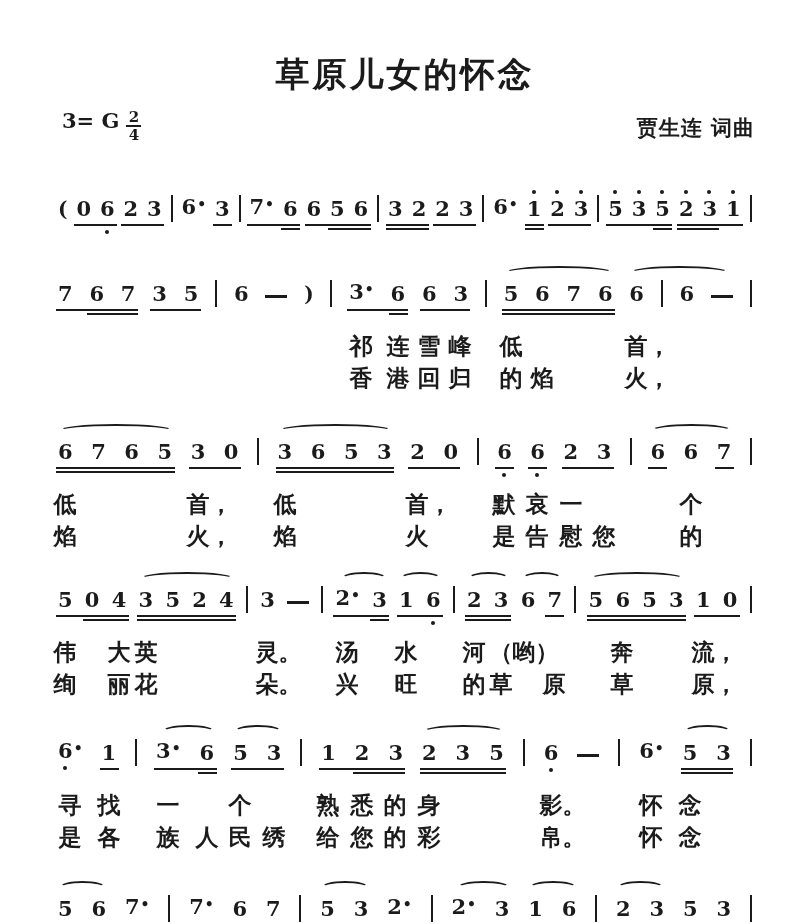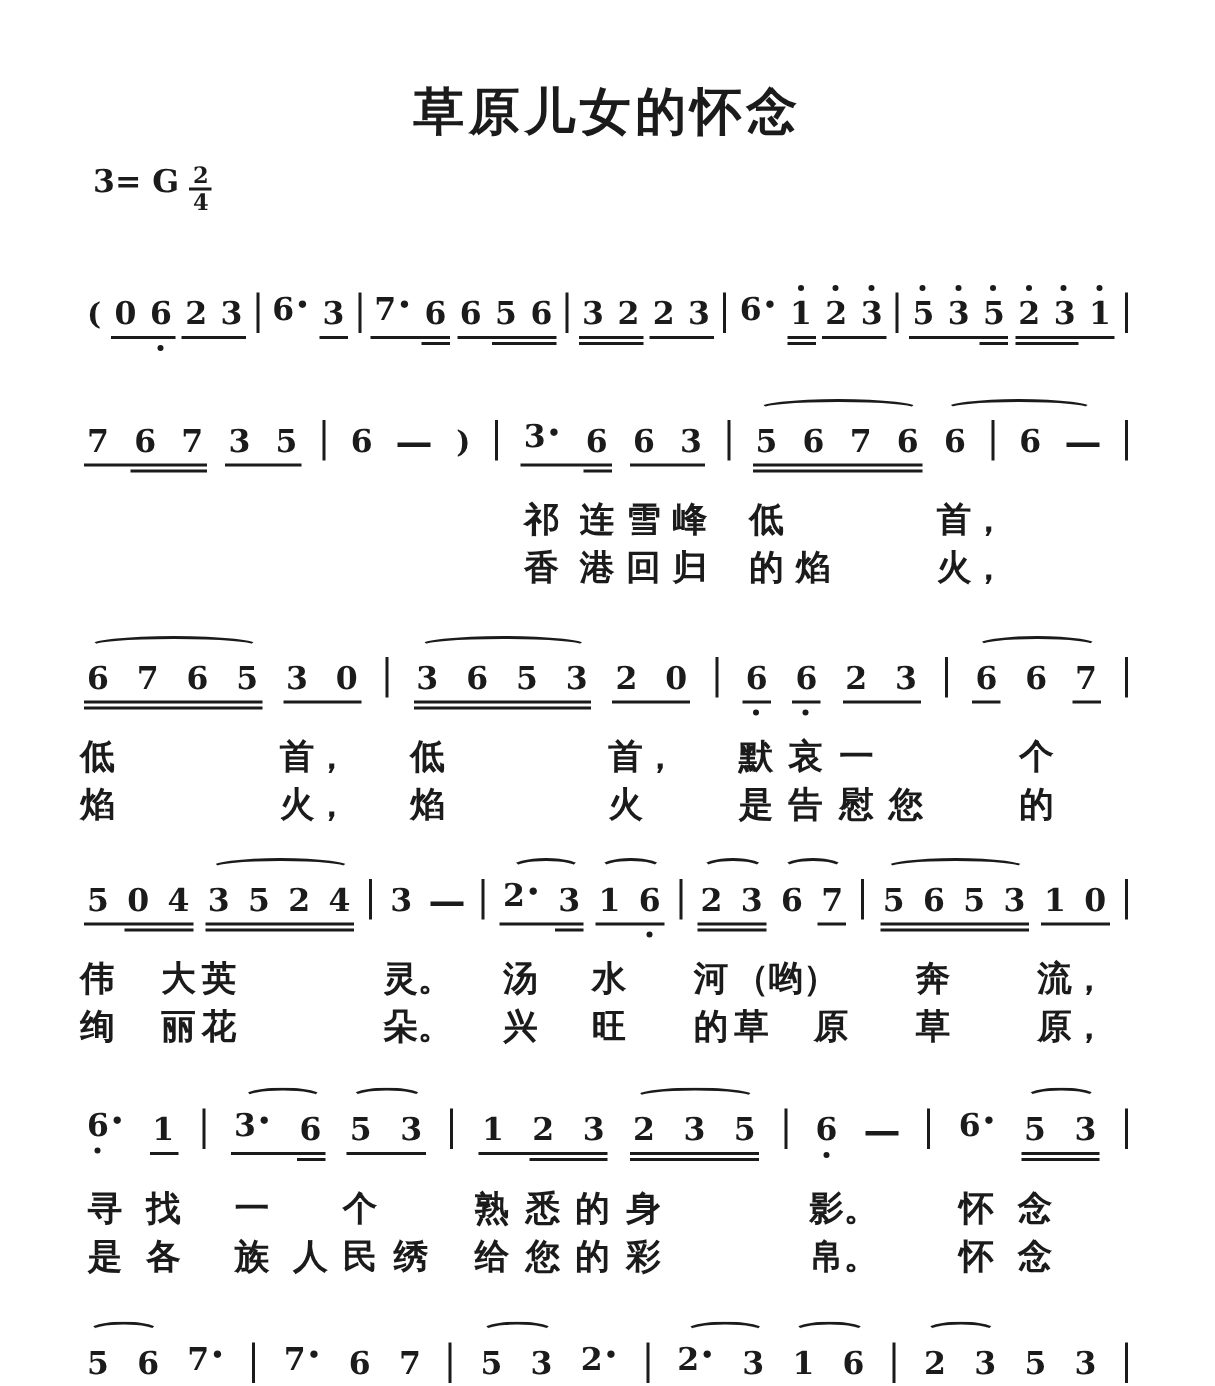--- a/index.html
+++ b/index.html
@@ -47,20 +47,21 @@
 </head>
 <body>
 
 <div class="page">
   <h1 class="title">草原儿女的怀念</h1>
 
   <div class="keysig">
     <span>3= G</span><span class="frac"><span class="num">2</span><span class="fbar"></span><span class="den">4</span></span>
   </div>
 
+  <div class="credit">贾生连 词曲</div>
 
   <div class="sheet" id="sheet">
       <div class="score-line" style="height: 67px;">
         <div class="notes">
           <div class="note paren">(</div>
           <div class="note"><span>0</span></div>
           <div class="note"><span>6</span><div class="dot-b" style="top: 34px;"></div></div>
           <div class="note"><span>2</span></div>
           <div class="note"><span>3</span></div>
           <div class="bar"></div>

